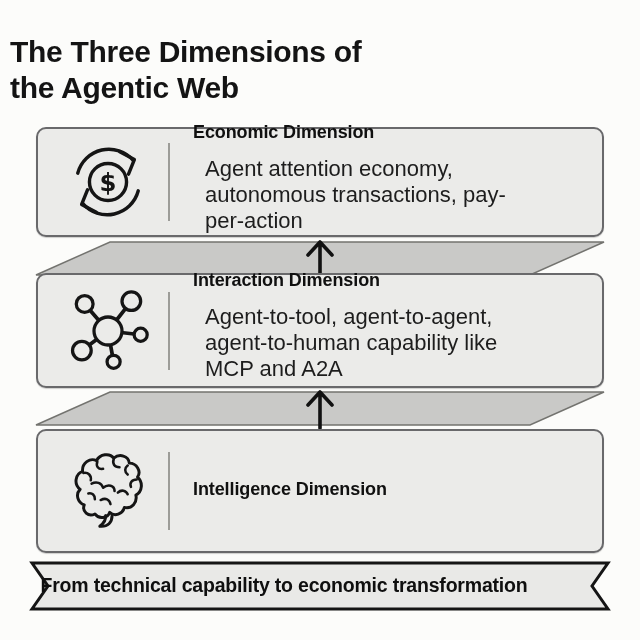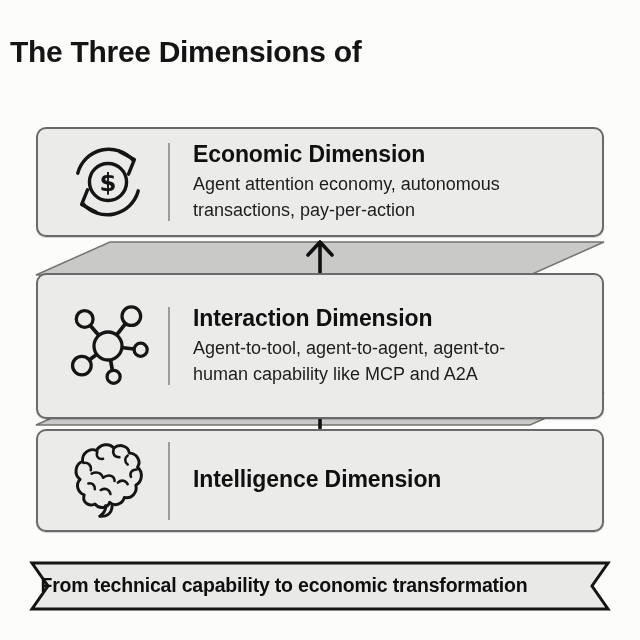--- a/index.html
+++ b/index.html
@@ -15,54 +15,54 @@
     font-size:30px;line-height:36px;font-weight:700;
     letter-spacing:-0.3px;color:#141414;
   }
   .card{
     position:absolute;left:36px;width:568px;box-sizing:border-box;
     background:#ebebe9;border:2px solid #69696b;border-radius:10px;
     box-shadow:0 1px 1px rgba(0,0,0,0.18);
     display:flex;align-items:center;z-index:2;
   }
   .card-1{top:127px;height:110px;}
-  .card-2{top:273px;height:146px;}
-  .card-3{top:429px;height:103px;}
+  .card-2{top:273px;height:115px;}
+  .card-3{top:429px;height:124px;}
   .icon-wrap{
     flex:0 0 130px;width:130px;display:flex;align-items:center;justify-content:center;
     padding-left:10px;box-sizing:border-box;
   }
   .divider{width:2px;height:78px;background:#9c9c98;flex:0 0 2px;}
   .texts{padding-left:23px;padding-top:1px;}
   .card-heading{
-    margin:0 0 5px 0;font-size:23px;line-height:24px;font-weight:700;
+    margin:0 0 5px 0;font-size:18px;line-height:24px;font-weight:700;
     color:#101010;letter-spacing:-0.1px;
   }
   .card-desc{
-    margin:0;font-size:18px;line-height:26px;color:#1d1d1d;max-width:332px;
+    margin:12px;font-size:22px;line-height:26px;color:#1d1d1d;max-width:332px;
   }
   .connector{position:absolute;left:0;width:640px;height:42px;z-index:1;display:block;}
   .connector-1{top:236px;}
   .connector-2{top:387px;}
   .banner{position:absolute;top:560px;left:0;width:568px;height:52px;z-index:2;}
   .banner svg{position:absolute;top:0;left:0;}
   .banner-label{
     position:absolute;top:0;left:0;width:100%;height:100%;
     display:flex;align-items:center;justify-content:center;
     font-size:19.5px;font-weight:700;color:#0f0f0f;letter-spacing:-0.2px;
     padding-bottom:1px;box-sizing:border-box;
   }
   .icon-svg{display:block;}
 </style>
 </head>
 <body>
 
 <div class="stage">
 
-  <h1 class="title"><span>The Three Dimensions of</span><br></h1>
+  <h1 class="title"><span>The Three Dimensions of</span><br><span>the Agentic Web</span></h1>
 
   <svg class="connector connector-1" viewBox="0 0 640 42">
     <polygon points="110,6 604,6 530,39 36,39" fill="#c9c9c7" stroke="#73736f" stroke-width="1.5"></polygon>
     <path d="M320,41 L320,7 M308,19 L320,6 L332,19" fill="none" stroke="#111111" stroke-width="3.6" stroke-linecap="round" stroke-linejoin="round"></path>
   </svg>
 
   <svg class="connector connector-2" viewBox="0 0 640 42">
     <polygon points="110,5 604,5 530,38 36,38" fill="#c9c9c7" stroke="#73736f" stroke-width="1.5"></polygon>
     <path d="M320,41 L320,6 M308,18 L320,5 L332,18" fill="none" stroke="#111111" stroke-width="3.6" stroke-linecap="round" stroke-linejoin="round"></path>
   </svg>

